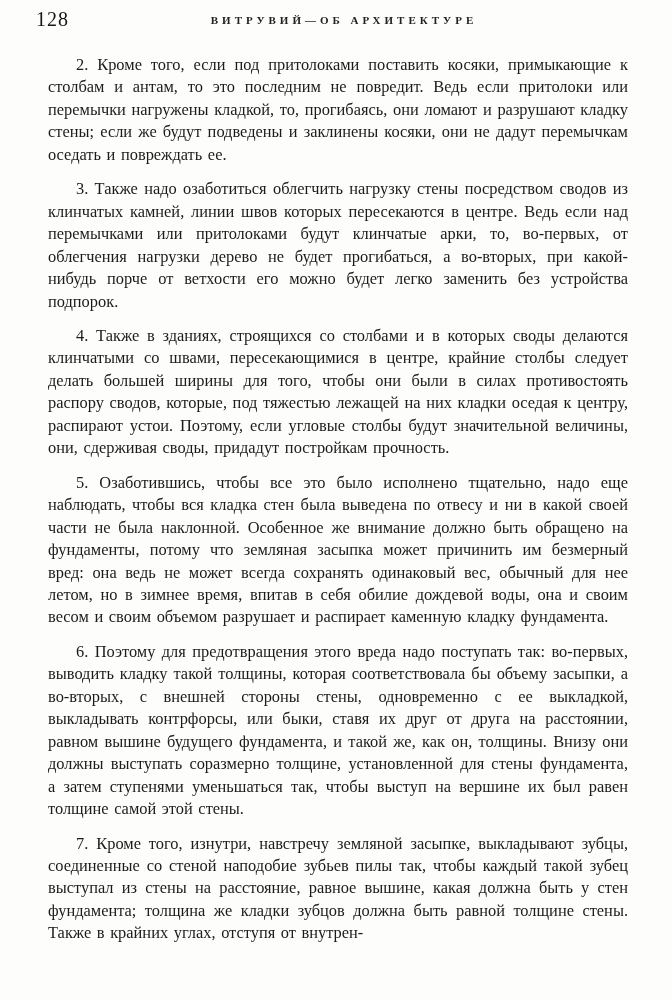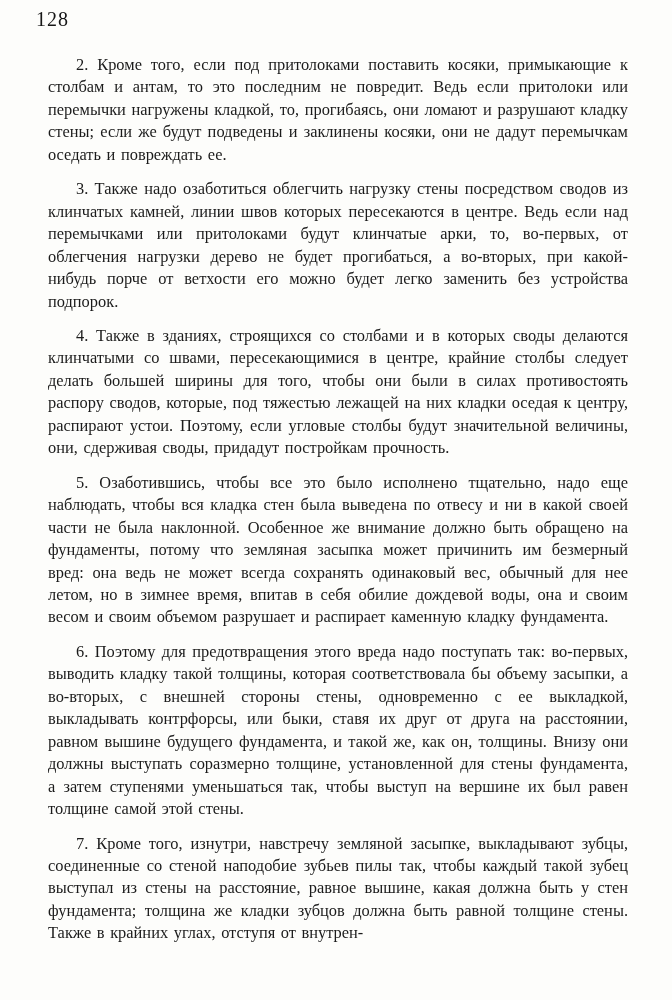--- a/index.html
+++ b/index.html
@@ -68,20 +68,21 @@
     hyphens: none;
   }
 </style>
 </head>
 <body>
 
 <div class="page">
 
   <div class="pagehead">
     <span class="pagenum">128</span>
+    <span class="runhead">ВИТРУВИЙ—ОБ АРХИТЕКТУРЕ</span>
   </div>
 
   <div class="textblock">
     <p>2. Кроме того, если под притолоками поставить косяки, примыкающие к столбам и антам, то это последним не повредит. Ведь если притолоки или перемычки нагружены кладкой, то, прогибаясь, они ломают и разрушают кладку стены; если же будут подведены и заклинены косяки, они не дадут перемычкам оседать и повреждать ее.</p>
     <p>3. Также надо озаботиться облегчить нагрузку стены посредством сводов из клинчатых камней, линии швов которых пересекаются в центре. Ведь если над перемычками или притолоками будут клинчатые арки, то, во-первых, от облегчения нагрузки дерево не будет прогибаться, а во-вторых, при какой-нибудь порче от ветхости его можно будет легко заменить без устройства подпорок.</p>
     <p>4. Также в зданиях, строящихся со столбами и в которых своды делаются клинчатыми со швами, пересекающимися в центре, крайние столбы следует делать большей ширины для того, чтобы они были в силах противостоять распору сводов, которые, под тяжестью лежащей на них кладки оседая к центру, распирают устои. Поэтому, если угловые столбы будут значительной величины, они, сдерживая своды, придадут постройкам прочность.</p>
     <p>5. Озаботившись, чтобы все это было исполнено тщательно, надо еще наблюдать, чтобы вся кладка стен была выведена по отвесу и ни в какой своей части не была наклонной. Особенное же внимание должно быть обращено на фундаменты, потому что земляная засыпка может причинить им безмерный вред: она ведь не может всегда сохранять одинаковый вес, обычный для нее летом, но в зимнее время, впитав в себя обилие дождевой воды, она и своим весом и своим объемом разрушает и распирает каменную кладку фундамента.</p>
     <p>6. Поэтому для предотвращения этого вреда надо поступать так: во-первых, выводить кладку такой толщины, которая соответствовала бы объему засыпки, а во-вторых, с внешней стороны стены, одновременно с ее выкладкой, выкладывать контрфорсы, или быки, ставя их друг от друга на расстоянии, равном вышине будущего фундамента, и такой же, как он, толщины. Внизу они должны выступать соразмерно толщине, установленной для стены фундамента, а затем ступенями уменьшаться так, чтобы выступ на вершине их был равен толщине самой этой стены.</p>
     <p>7. Кроме того, изнутри, навстречу земляной засыпке, выкладывают зубцы, соединенные со стеной наподобие зубьев пилы так, чтобы каждый такой зубец выступал из стены на расстояние, равное вышине, какая должна быть у стен фундамента; толщина же кладки зубцов должна быть равной толщине стены. Также в крайних углах, отступя от внутрен-</p>
   </div>

